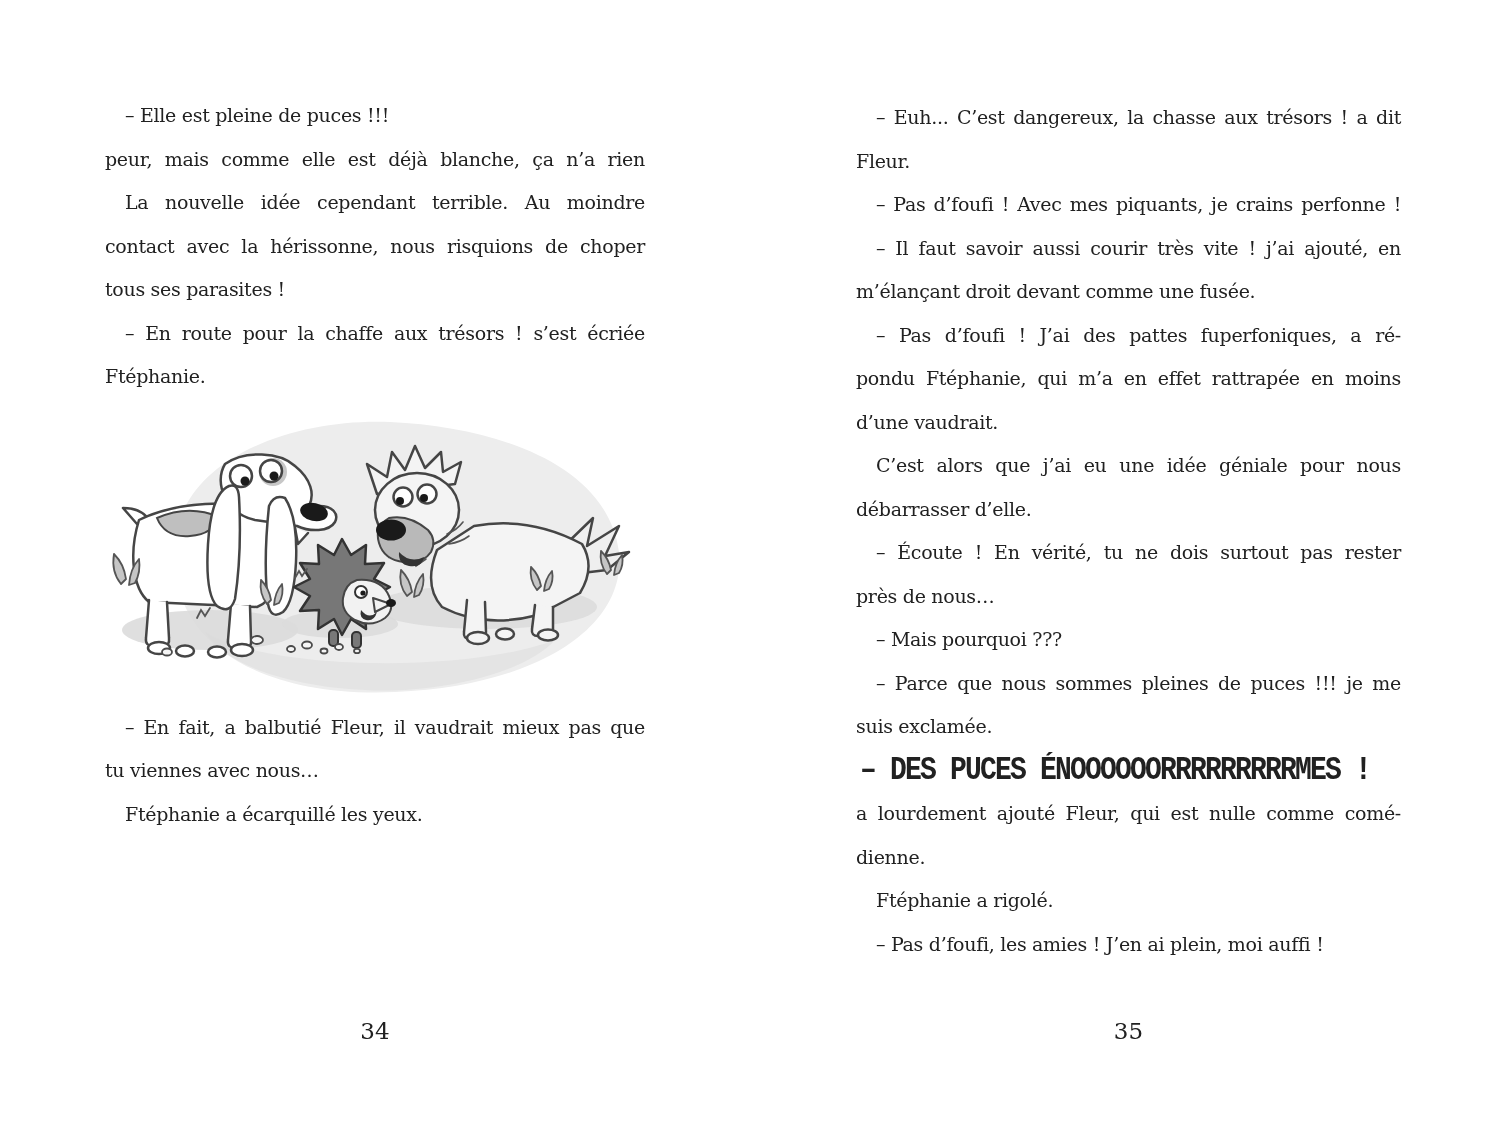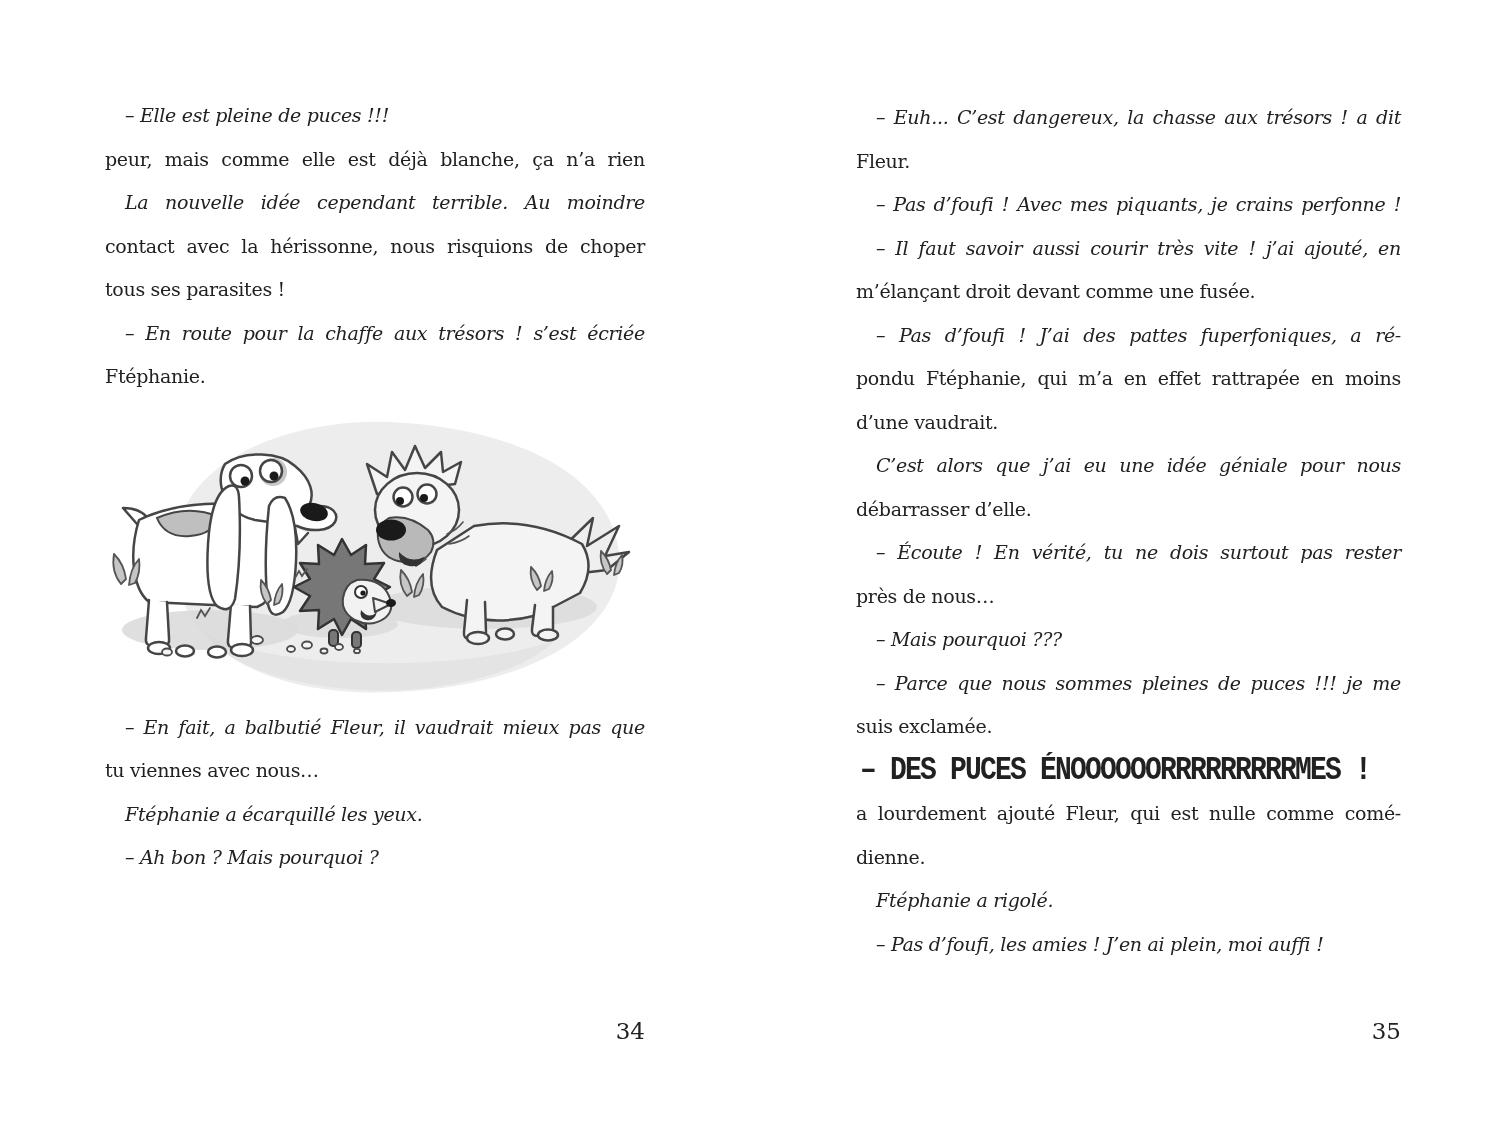--- a/index.html
+++ b/index.html
@@ -6,28 +6,28 @@
   body{
     width:1500px;height:1125px;background:#ffffff;position:relative;
     font-family:"DejaVu Serif","Liberation Serif",serif;color:#212121;
     overflow:hidden;
   }
   .page-text{position:absolute;font-size:19px;letter-spacing:-0.3px;}
   #left-text{left:105px;top:94px;width:540px;}
   #right-text{left:856px;top:96px;width:545px;}
   .line{height:43.5px;line-height:43.5px;}
   .line.full{text-align:justify;text-align-last:justify;}
-  .line.ind{padding-left:20px;font-style:italic;}
+  .line.ind{padding-left:20px;}
   .line.display{
     font-family:"Liberation Mono","DejaVu Sans Mono",monospace;
     font-weight:700;font-size:28px;letter-spacing:-1.8px;padding-left:4px;
     transform:scaleY(1.18);transform-origin:left center;white-space:nowrap;
   }
   .illu-slot{height:300px;margin:3px 0 4px;}
-  .pagenum{position:absolute;top:1018px;font-size:23px;text-align:right;}
+  .pagenum{position:absolute;top:1018px;font-size:23px;text-align:center;}
   #left-num{left:105px;width:540px;}
   #right-num{left:856px;width:545px;}
   svg .ln{stroke:#454545;stroke-width:2.5;stroke-linecap:round;stroke-linejoin:round;}
   svg .thin{stroke:#555555;stroke-width:1.6;stroke-linecap:round;}
 </style>
 </head>
 <body>
 
 <div class="page-text" id="left-text">
     <div class="line ind">– Elle est pleine de puces !!!</div>
@@ -139,21 +139,20 @@
         <ellipse cx="202" cy="243" rx="5" ry="3.5"></ellipse>
         <ellipse cx="219" cy="249" rx="3.5" ry="2.5"></ellipse>
         <ellipse cx="234" cy="245" rx="4" ry="3"></ellipse>
         <ellipse cx="252" cy="249" rx="3" ry="2.2"></ellipse>
       </g>
     </svg>
   </div>
 <div class="line full ind">– En fait, a balbutié Fleur, il vaudrait mieux pas que</div>
     <div class="line">tu viennes avec nous…</div>
     <div class="line ind">Ftéphanie a écarquillé les yeux.</div>
-    <div class="line ind">– Ah bon ? Mais pourquoi ?</div>
   </div>
 <div class="page-text" id="right-text">
     <div class="line full ind">– Euh... C’est dangereux, la chasse aux trésors ! a dit</div>
     <div class="line">Fleur.</div>
     <div class="line full ind">– Pas d’foufi ! Avec mes piquants, je crains perfonne !</div>
     <div class="line full ind">– Il faut savoir aussi courir très vite ! j’ai ajouté, en</div>
     <div class="line">m’élançant droit devant comme une fusée.</div>
     <div class="line full ind">– Pas d’foufi ! J’ai des pattes fuperfoniques, a ré-</div>
     <div class="line full">pondu Ftéphanie, qui m’a en effet rattrapée en moins</div>
     <div class="line">d’une vaudrait.</div>

